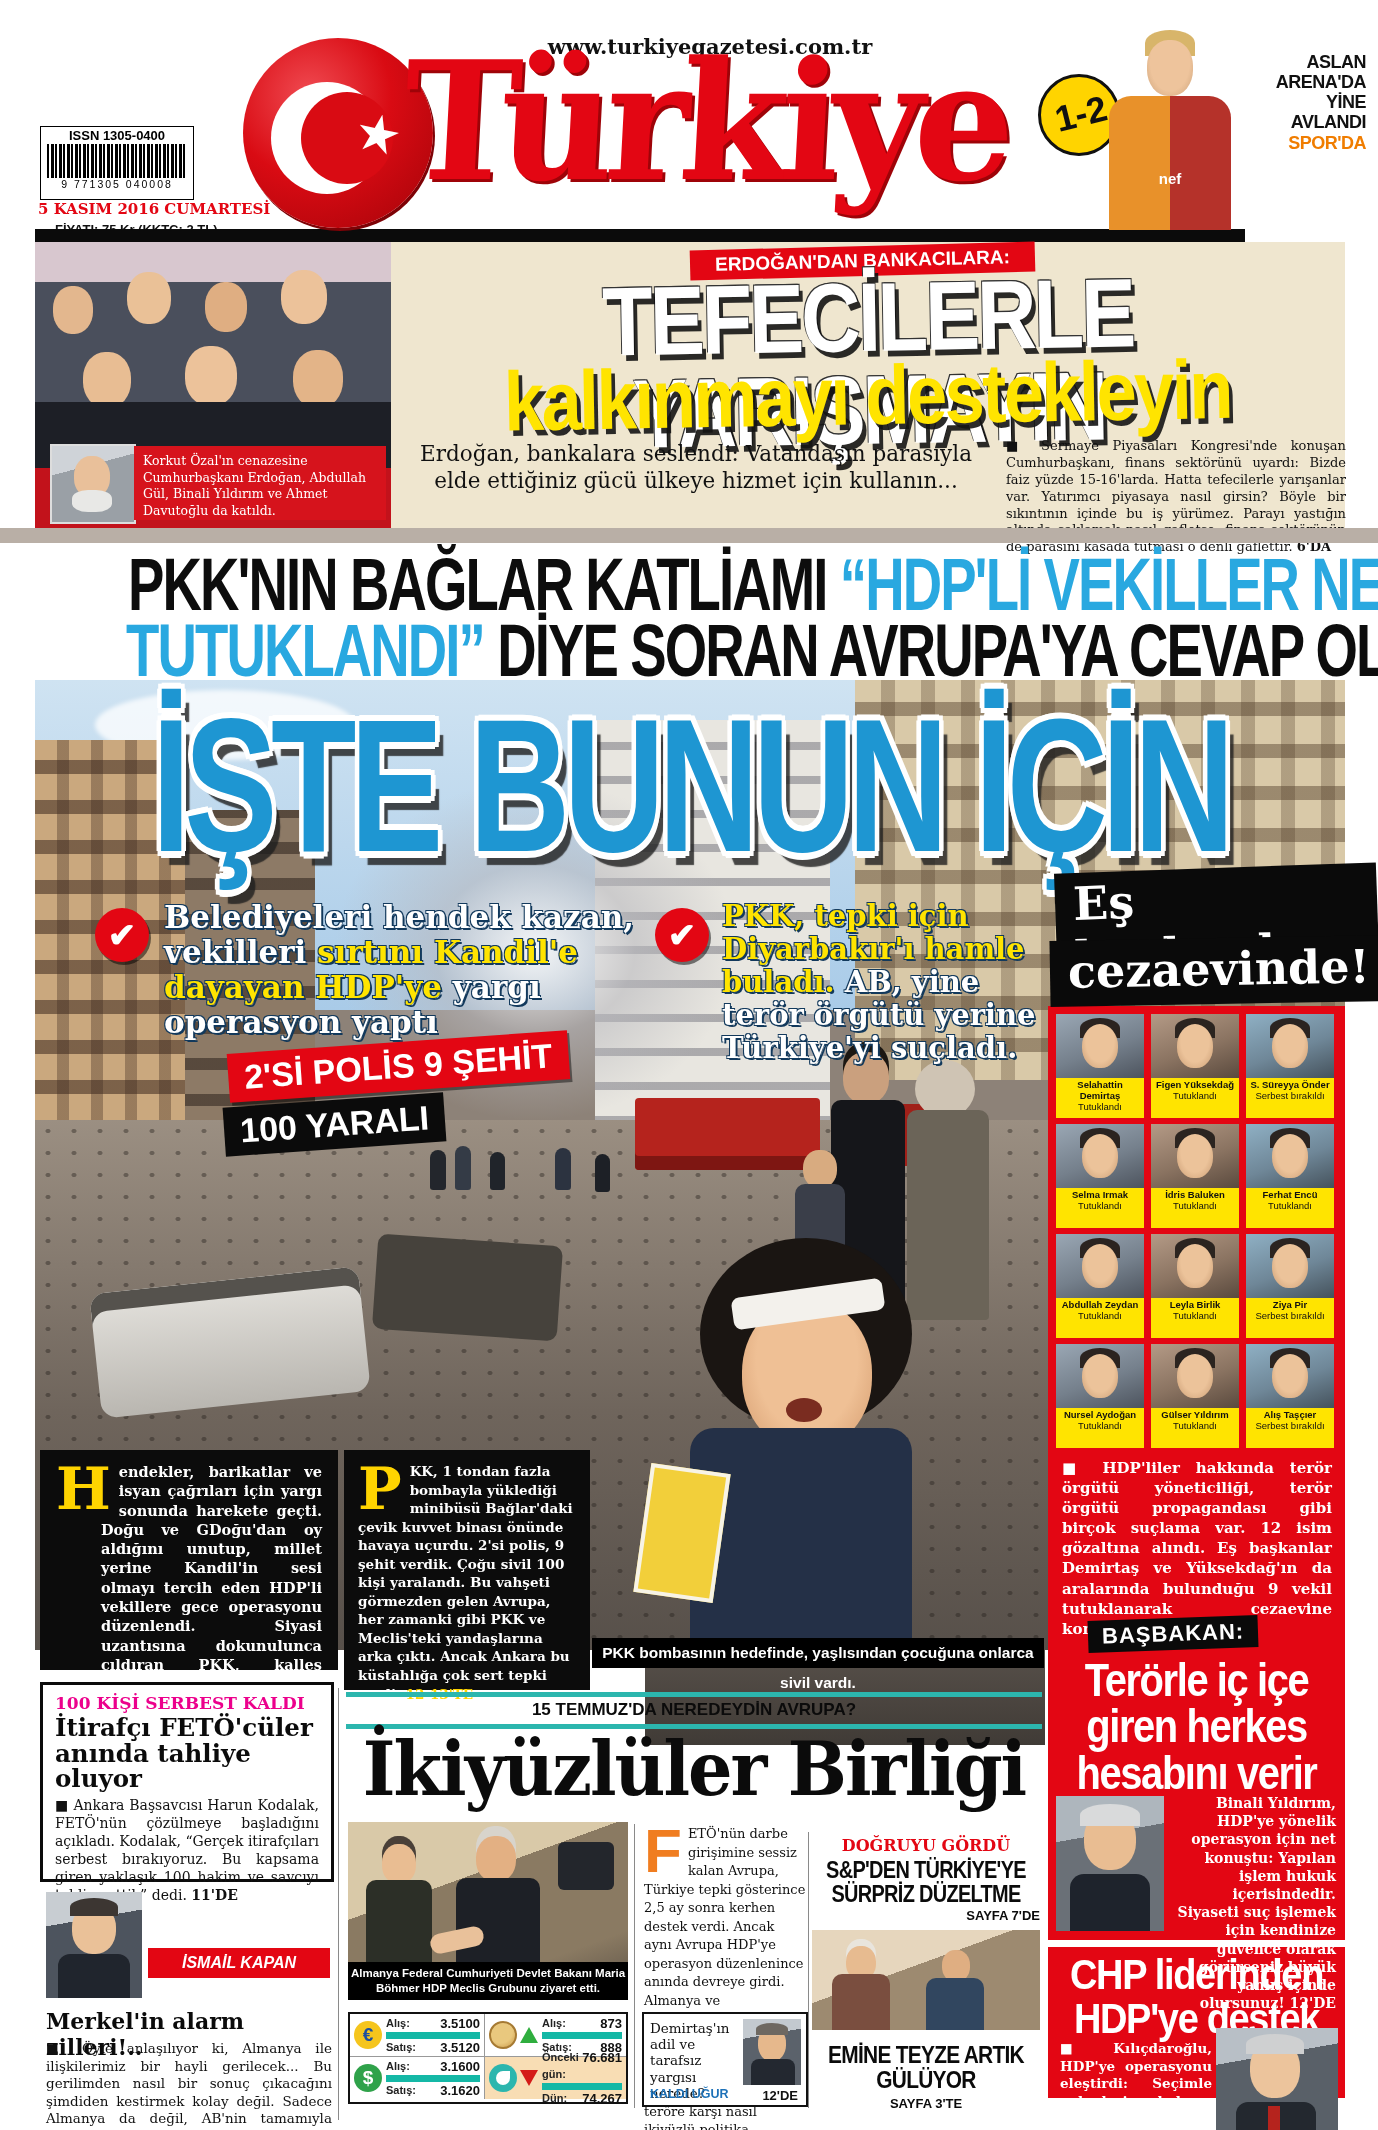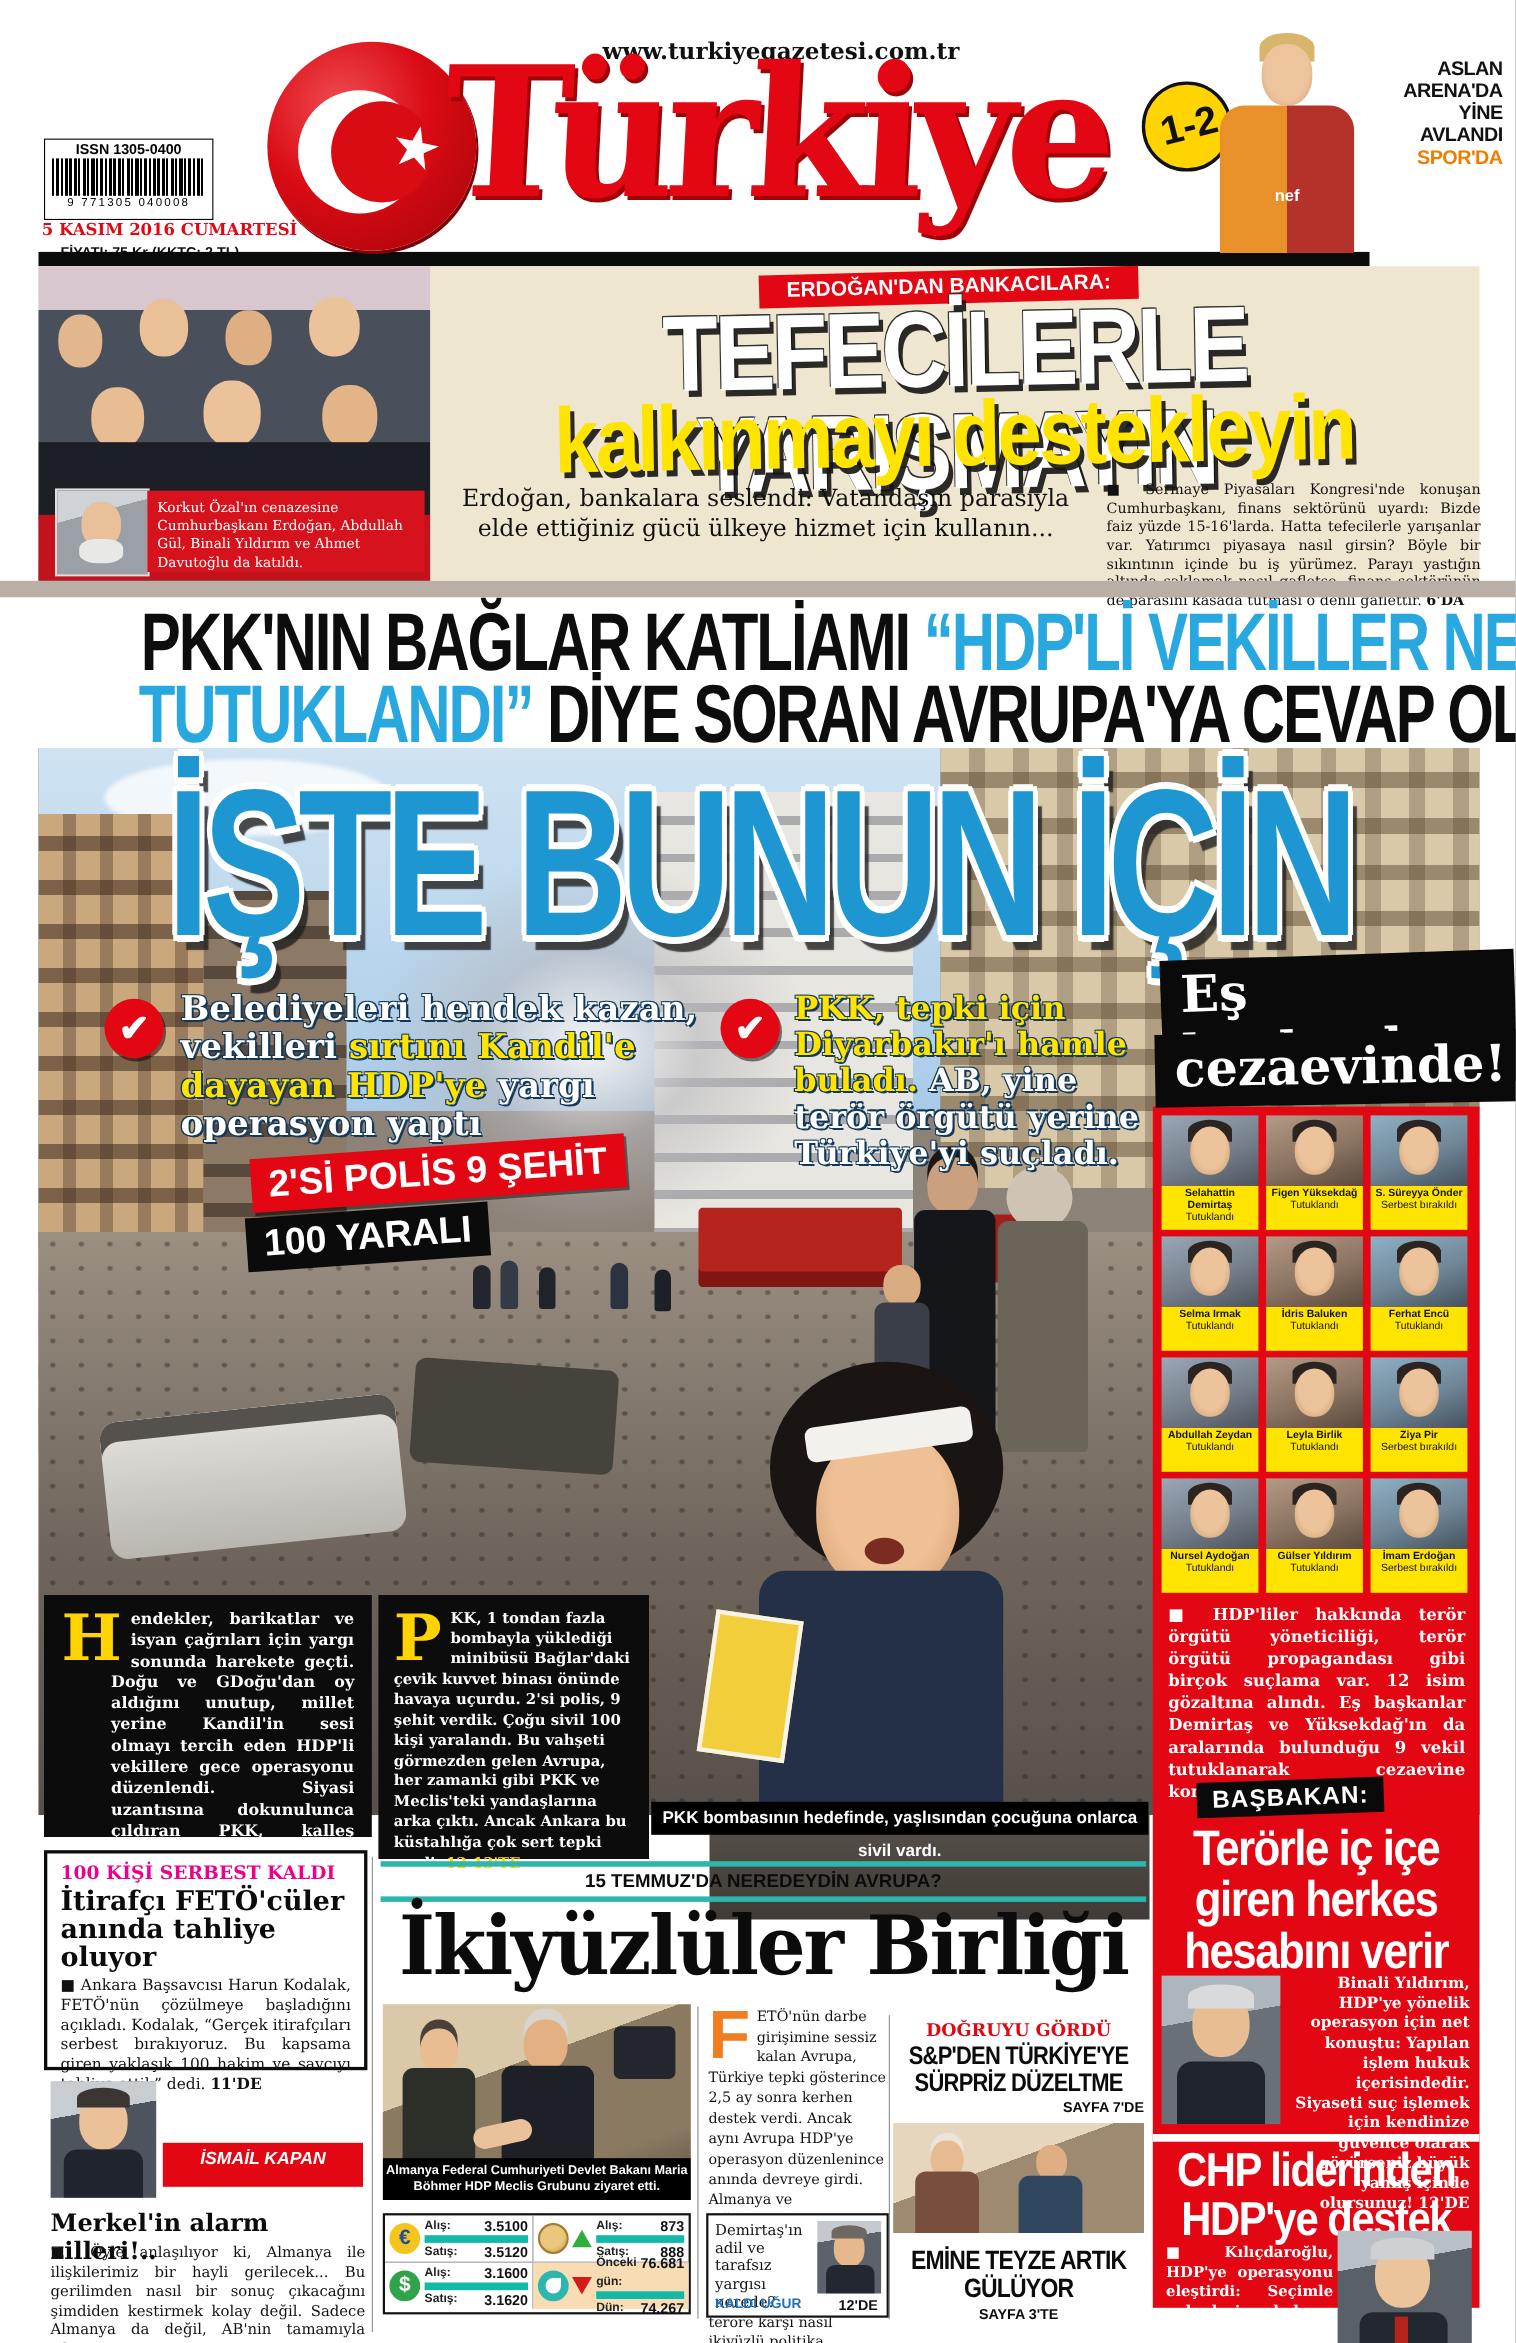--- a/index.html
+++ b/index.html
@@ -345,21 +345,21 @@
             <div class="mugname">Gülser Yıldırım</div>
             <div class="mugstatus">Tutuklandı</div>
           </div>
         </div>
       <div class="mug">
           <div class="mugphoto">
             <div class="mughair"></div>
             <div class="mugface"></div>
           </div>
           <div class="muglabel">
-            <div class="mugname">İmam Erdoğan</div>
+            <div class="mugname">Alış Taşçıer</div>
             <div class="mugstatus">Serbest bırakıldı</div>
           </div>
         </div>
     </div>
 
     <div class="abs ser b w jst" style="left:14px;top:452px;width:270px;font-size:15px;line-height:1.34;"><span>■ HDP'liler hakkında terör örgütü yöneticiliği, terör örgütü propagandası gibi birçok suçlama var. 12 isim gözaltına alındı. Eş başkanlar Demirtaş ve Yüksekdağ'ın da aralarında bulunduğu 9 vekil tutuklanarak cezaevine konuldu. </span><span>12-13'DE</span></div>
 
     <div class="abs" style="left:40px;top:612px;transform:rotate(-2deg);">
       <span class="b w" style="display:inline-block;background:#0a0a0a;padding:3px 14px;font-size:22px;letter-spacing:1px;">BAŞBAKAN:</span>
     </div>
@@ -395,21 +395,21 @@
     <div class="ser b" style="font-size:24.5px;line-height:1.05;color:#0b0b0b;margin-top:2px;">İtirafçı FETÖ'cüler anında tahliye oluyor</div>
     <div class="ser jst" style="font-size:14px;line-height:1.28;color:#111;margin-top:5px;"><span>■ Ankara Başsavcısı Harun Kodalak, FETÖ'nün çözülmeye başladığını açıkladı. Kodalak, “Gerçek itirafçıları serbest bırakıyoruz. Bu kapsama giren yaklaşık 100 hakim ve savcıyı tahliye ettik” dedi. </span><span class="b">11'DE</span></div>
   </div>
 
   <div class="abs" style="left:46px;top:1892px;width:96px;height:106px;overflow:hidden;
        background:linear-gradient(170deg,#c8cdd2 0 28%,#4d545e 28% 100%);">
     <div class="abs" style="left:26px;top:12px;width:44px;height:50px;border-radius:46%;background:#eac198;"></div>
     <div class="abs" style="left:24px;top:6px;width:48px;height:18px;border-radius:50% 50% 0 0;background:#3c3632;"></div>
     <div class="abs" style="left:12px;top:62px;width:72px;height:44px;border-radius:12px 12px 0 0;background:#20252d;"></div>
   </div>
-  <div class="abs ctr b w" style="left:148px;top:1948px;width:182px;height:40px;line-height:30px;background:#e30613;
+  <div class="abs ctr b w" style="left:148px;top:1948px;width:182px;height:30px;line-height:30px;background:#e30613;
        font-size:16px;font-style:italic;">İSMAİL KAPAN</div>
   <div class="abs ser b" style="left:46px;top:2008px;width:286px;font-size:22px;color:#0b0b0b;">Merkel'in alarm zilleri!..</div>
   <div class="abs ser jst" style="left:46px;top:2040px;width:286px;font-size:13.5px;line-height:1.3;color:#111;"><span>■ Öyle anlaşılıyor ki, Almanya ile ilişkilerimiz bir hayli gerilecek... Bu gerilimden nasıl bir sonuç çıkacağını şimdiden kestirmek kolay değil. Sadece Almanya da değil, AB'nin tamamıyla sıkıntı var! </span><span class="b">13'TE</span></div>
 
   <div class="abs vline" style="left:338px;top:1688px;height:432px;"></div>
 
   <div class="abs" style="left:346px;top:1692px;width:696px;height:5px;background:#2cb6ae;"></div>
   <div class="abs ctr b" style="left:346px;top:1700px;width:696px;font-size:17px;color:#0b0b0b;">15 TEMMUZ'DA NEREDEYDİN AVRUPA?</div>
   <div class="abs" style="left:346px;top:1724px;width:696px;height:5px;background:#2cb6ae;"></div>
 

